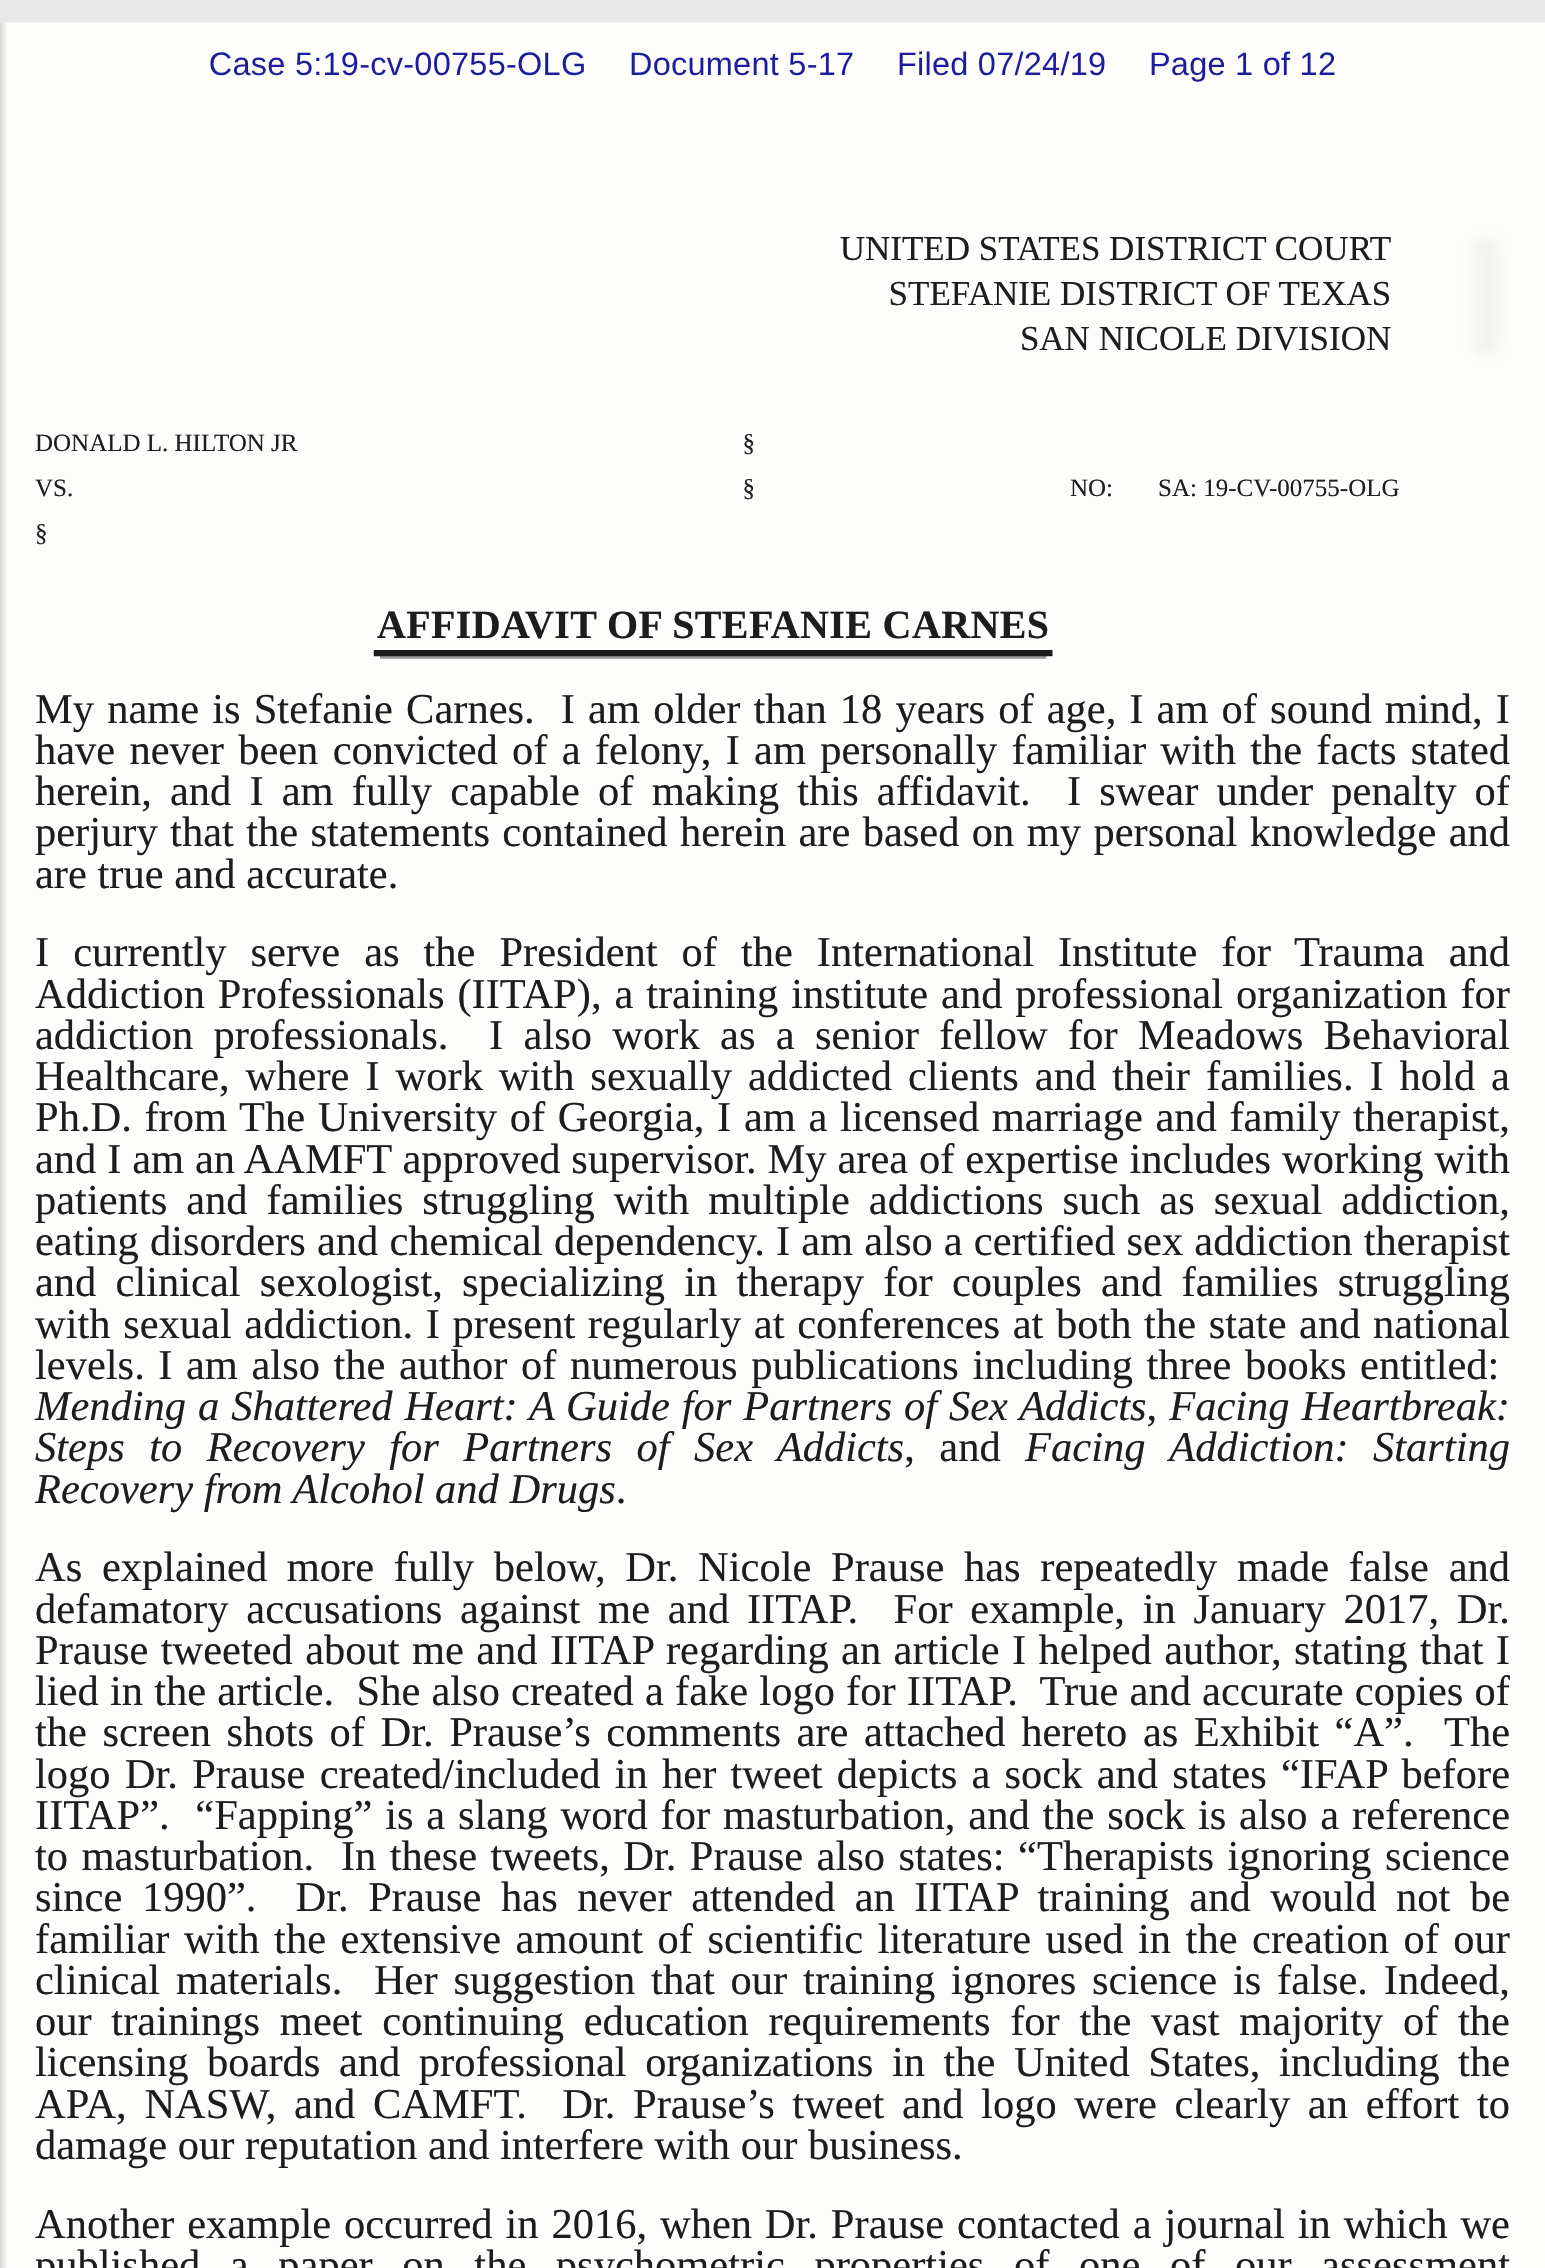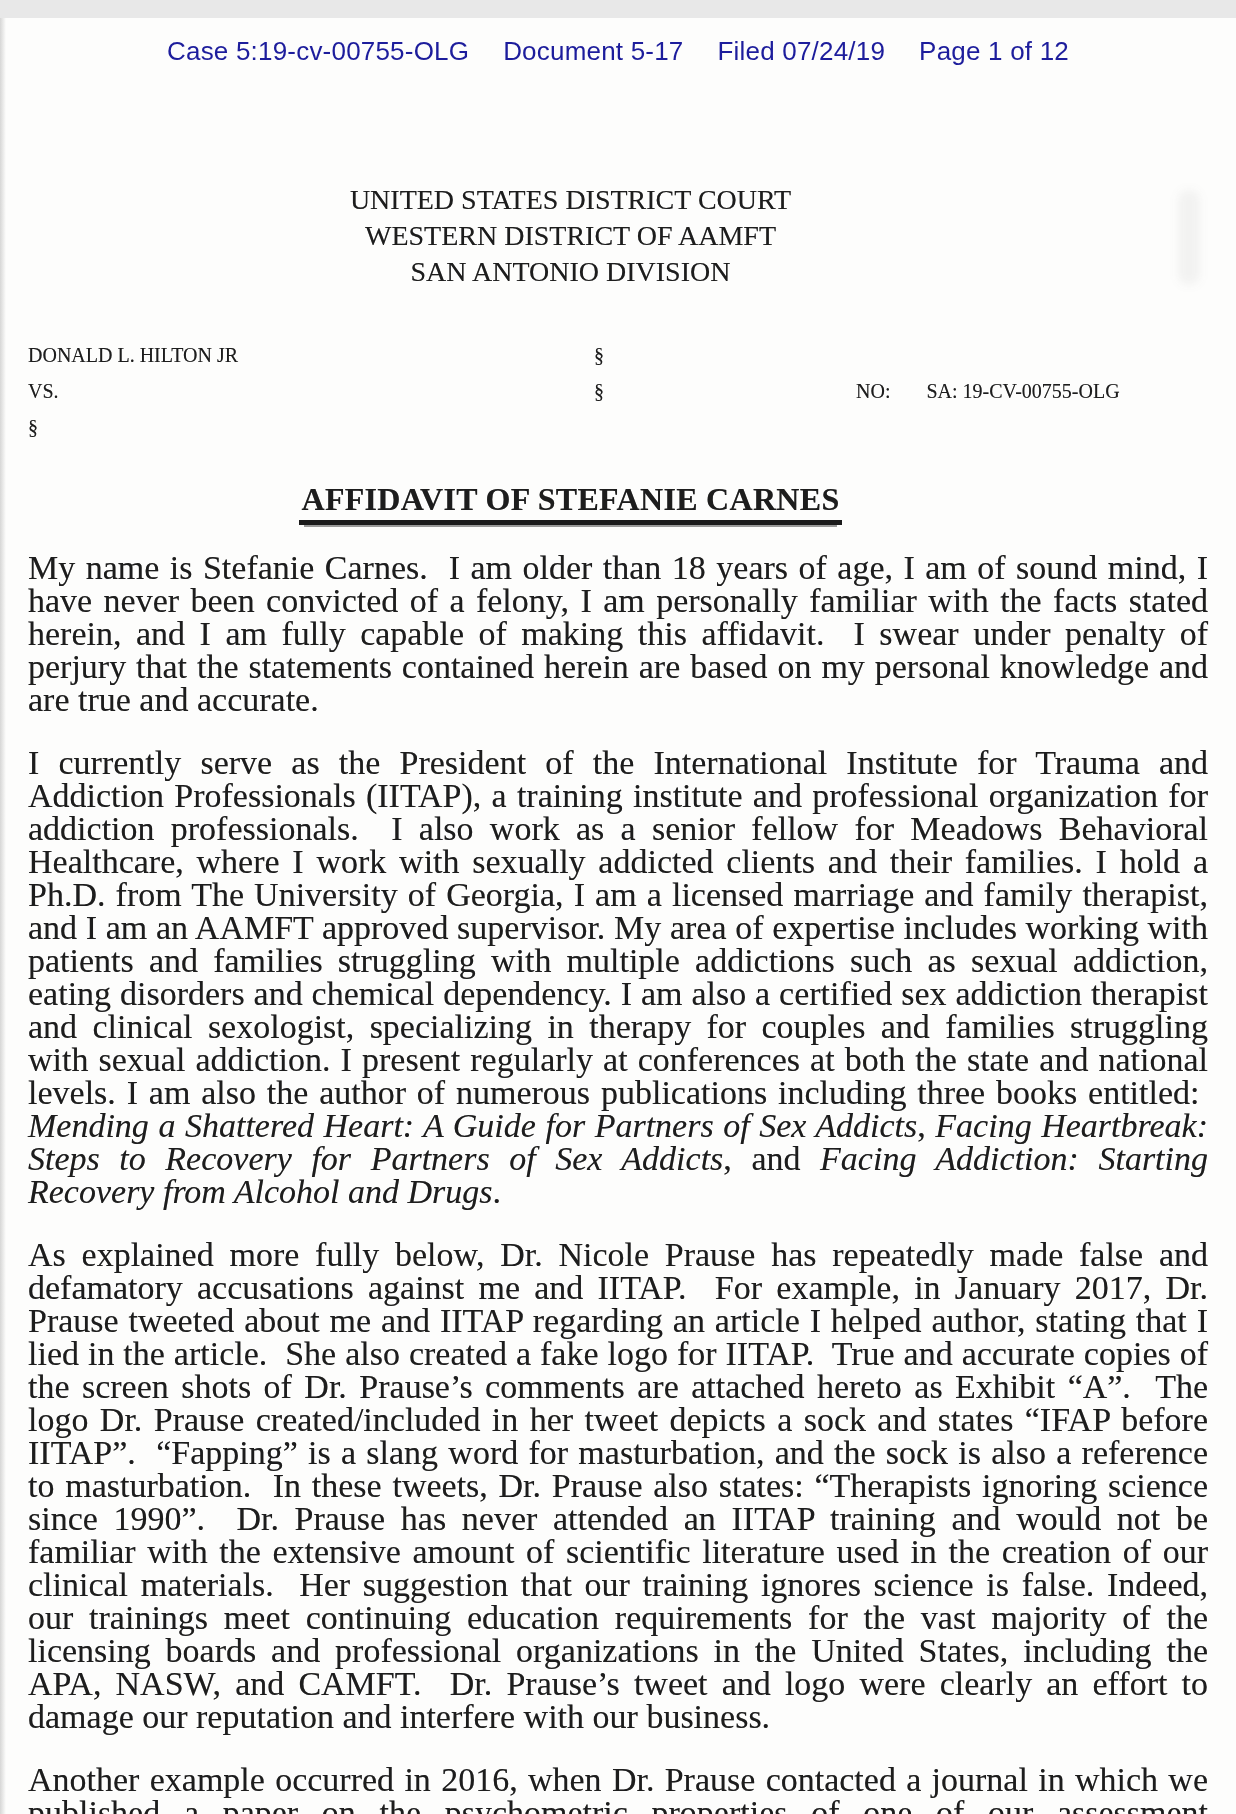--- a/index.html
+++ b/index.html
@@ -46,21 +46,21 @@
     font-size: 26px;
     letter-spacing: 0.2px;
     color: #1d1d9c;
     text-shadow: none;
     white-space: nowrap;
   }
   
   .court-header {
     margin-top: 115px;
     width: 1085px;
-    text-align: center;
+    text-align: right;
     font-size: 28px;
     line-height: 36px;
   }
   
   .caption {
     margin-top: 47px;
     font-size: 20px;
     line-height: 36px;
   }
   .caption-row {
@@ -110,22 +110,22 @@
 
   <div class="stamp">
     <span>Case 5:19-cv-00755-OLG</span>
     <span>Document 5-17</span>
     <span>Filed 07/24/19</span>
     <span>Page 1 of 12</span>
   </div>
 
   <div class="court-header">
     <div>UNITED STATES DISTRICT COURT</div>
-    <div>WESTERN DISTRICT OF AAMFT</div>
-    <div>SAN ANTONIO DIVISION</div>
+    <div>STEFANIE DISTRICT OF TEXAS</div>
+    <div>SAN NICOLE DIVISION</div>
   </div>
 
   <div class="caption">
     <div class="caption-row">
       <span class="party">DONALD L. HILTON JR</span>
       <span>§</span>
       <span></span>
     </div>
     <div class="caption-row">
       <span class="party">VS.</span>

